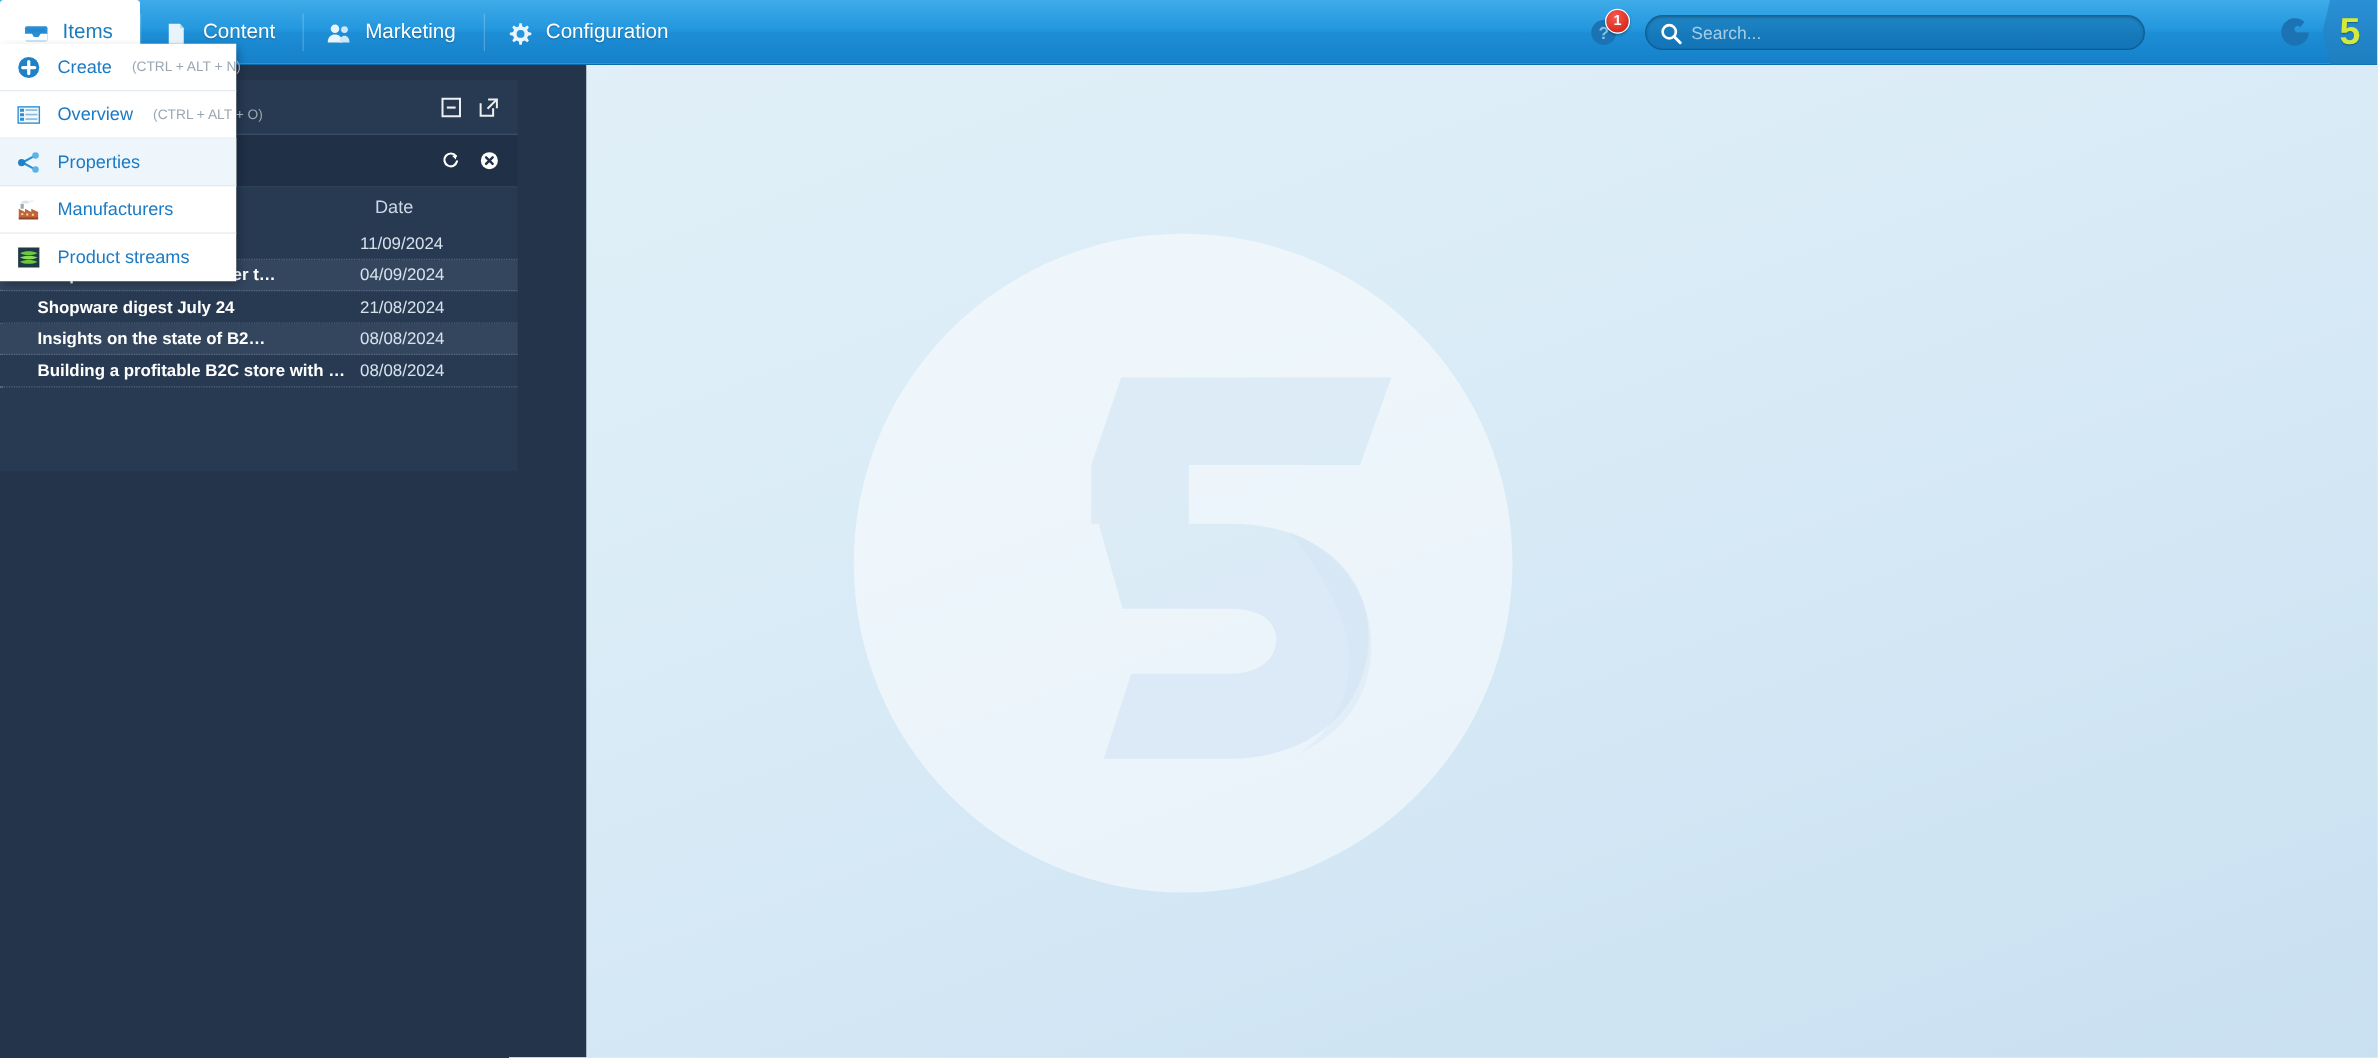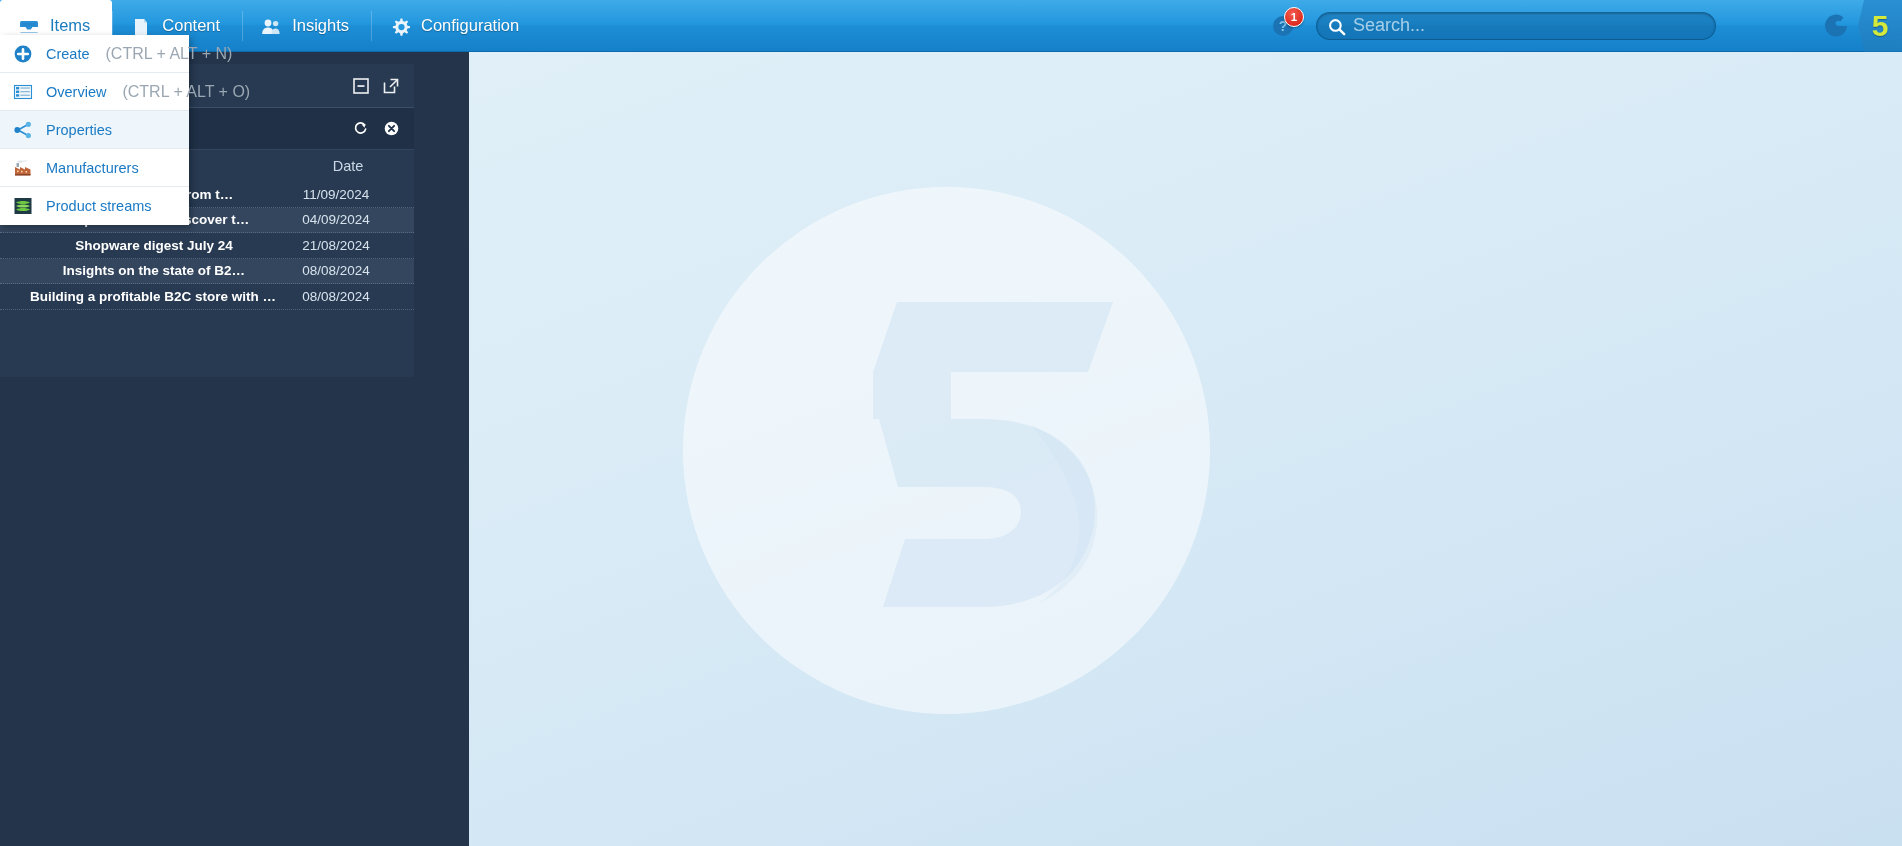--- a/index.html
+++ b/index.html
@@ -93,21 +93,21 @@
     box-shadow: inset 0 1px 2px rgba(0,0,0,.25);
     display: flex; align-items: center;
     padding-left: 36px;
   }
   .search .sicon { position: absolute; left: 10px; top: 4px; }
   .search input {
     width: 100%; height: 100%;
     background: transparent; border: 0; outline: none;
     color: #ffffff;
     font-family: "Liberation Sans", sans-serif;
-    font-size: 18px;
+    font-size: 14px;
   }
   .search input::placeholder { color: rgba(220,238,250,.72); }
 
   .brand-zone { display: flex; align-items: center; height: 52px; margin-left: 98px; }
   .sw-logo { width: 44px; height: 52px; display: flex; align-items: center; justify-content: center; cursor: pointer; }
   .five-badge {
     width: 44px; height: 52px;
     background: linear-gradient(180deg, #2a8fd4 0%, #1d7ebf 100%);
     clip-path: polygon(14% 0, 100% 0, 100% 100%, 14% 100%, 0 50%);
     display: flex; align-items: center; justify-content: center;
@@ -123,21 +123,20 @@
     background: #23344b;
     z-index: 5;
   }
 
   
   .widget-panel {
     position: absolute; left: 0; top: 64px;
     width: 414px; height: 313px;
     background: #273a52;
     z-index: 8;
-    text-align: center;
   }
   .panel-head {
     position: relative;
     height: 44px;
     background: #273a52;
     border-bottom: 1px solid #3b4f67;
     display: flex; align-items: center; justify-content: flex-end;
     padding-right: 14px; gap: 12px;
   }
   .panel-head .ctl { cursor: pointer; opacity: .92; display: flex; }
@@ -198,21 +197,21 @@
     border-bottom: 1px solid #e3eaf0;
     color: #1b7ac4;
     font-size: 14.5px;
     cursor: pointer;
     white-space: nowrap;
   }
   .menu-item:last-child { border-bottom: none; }
   .menu-item.hovered { background: #eef6fb; }
   .menu-item .micon { width: 22px; height: 22px; flex: 0 0 22px; display: flex; align-items: center; justify-content: center; }
   .menu-item .mlabel { }
-  .menu-item .mshort { color: #9aa7b2; font-size: 16px; margin-left: 4px; }
+  .menu-item .mshort { color: #9aa7b2; font-size: 11px; margin-left: 4px; }
 </style>
 </head>
 <body>
 
 <div id="app">
 
   <div class="watermark">
     <div class="disc"></div>
     <svg width="527" height="527" viewBox="0 0 527 527">
       <g fill="rgba(205,226,243,0.55)">
@@ -313,21 +312,21 @@
 
     <div class="tab">
       <span class="ticon">
         <svg width="22" height="20" viewBox="0 0 22 20">
           <circle cx="8" cy="6" r="3.4" fill="#eaf4fc"></circle>
           <path d="M2.2 17 C2.2 12.6 4.8 10.6 8 10.6 C11.2 10.6 13.8 12.6 13.8 17 Z" fill="#eaf4fc"></path>
           <circle cx="15.6" cy="6.6" r="2.7" fill="#cfe6f7"></circle>
           <path d="M11.6 17 C11.6 13.4 13.4 11.6 15.6 11.6 C17.8 11.6 19.6 13.4 19.6 17 Z" fill="#cfe6f7"></path>
         </svg>
       </span>
-      <span>Insights</span>
+      <span>Marketing</span>
     </div>
 
     <div class="tab">
       <span class="ticon">
         <svg width="21" height="21" viewBox="0 0 22 22">
           <path fill="#eaf4fc" d="M11 1.6 L13 1.6 L13.5 4.3 L15.4 5.1 L17.6 3.6 L19 5 L17.5 7.2 L18.3 9.1 L21 9.6 L21 11.6 L18.3 12.1 L17.5 14 L19 16.2 L17.6 17.6 L15.4 16.1 L13.5 16.9 L13 19.6 L11 19.6 L10.5 16.9 L8.6 16.1 L6.4 17.6 L5 16.2 L6.5 14 L5.7 12.1 L3 11.6 L3 9.6 L5.7 9.1 L6.5 7.2 L5 5 L6.4 3.6 L8.6 5.1 L10.5 4.3 Z"></path>
           <circle cx="12" cy="10.6" r="3.3" fill="#2397de"></circle>
         </svg>
       </span>
       <span>Configuration</span>

